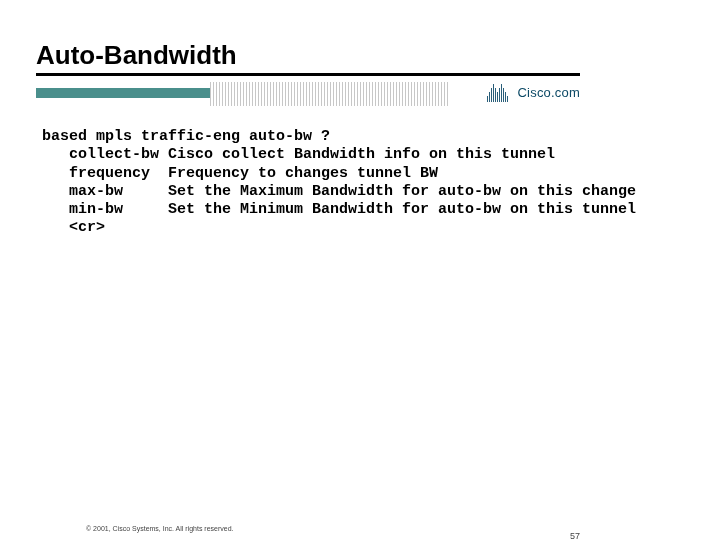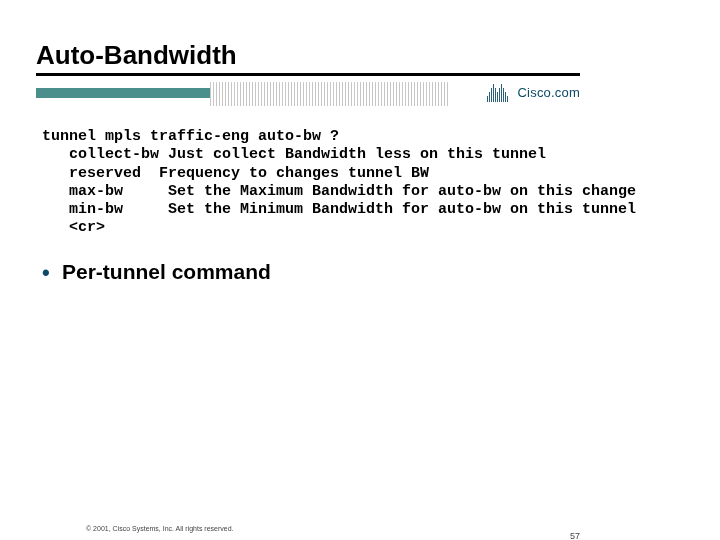--- a/index.html
+++ b/index.html
@@ -49,26 +49,25 @@
         <span style="height:14px"></span>
           <span style="height:18px"></span>
           <span style="height:14px"></span>
         <span style="height:10px"></span>
           <span style="height:6px"></span>
       </span>
       <span class="logotext">Cisco.com</span>
     </div>
   </div>
 
-  <pre class="codeblock"><span>tunnel mpls traffic-eng auto-bw ?</span>
-   <span>collect-bw</span> <span>Just collect Bandwidth less on this tunnel</span>
-   <span>reserved</span>  <span>Frequency to changes tunnel BW</span>
+  <pre class="codeblock"><span>based mpls traffic-eng auto-bw ?</span>
+   <span>collect-bw</span> <span>Cisco collect Bandwidth info on this tunnel</span>
+   <span>frequency</span>  <span>Frequency to changes tunnel BW</span>
    <span>max-bw</span>     <span>Set the Maximum Bandwidth for auto-bw on this change</span>
    <span>min-bw</span>     <span>Set the Minimum Bandwidth for auto-bw on this tunnel</span>
    <span>&lt;cr&gt;</span></pre>
 
   <ul class="bullets">
-    <li>Per-tunnel command</li>
   </ul>
 
   <div class="footer-left">© 2001, Cisco Systems, Inc. All rights reserved.</div>
   <div class="footer-right">57</div>
 </div>
 
 </body></html>

